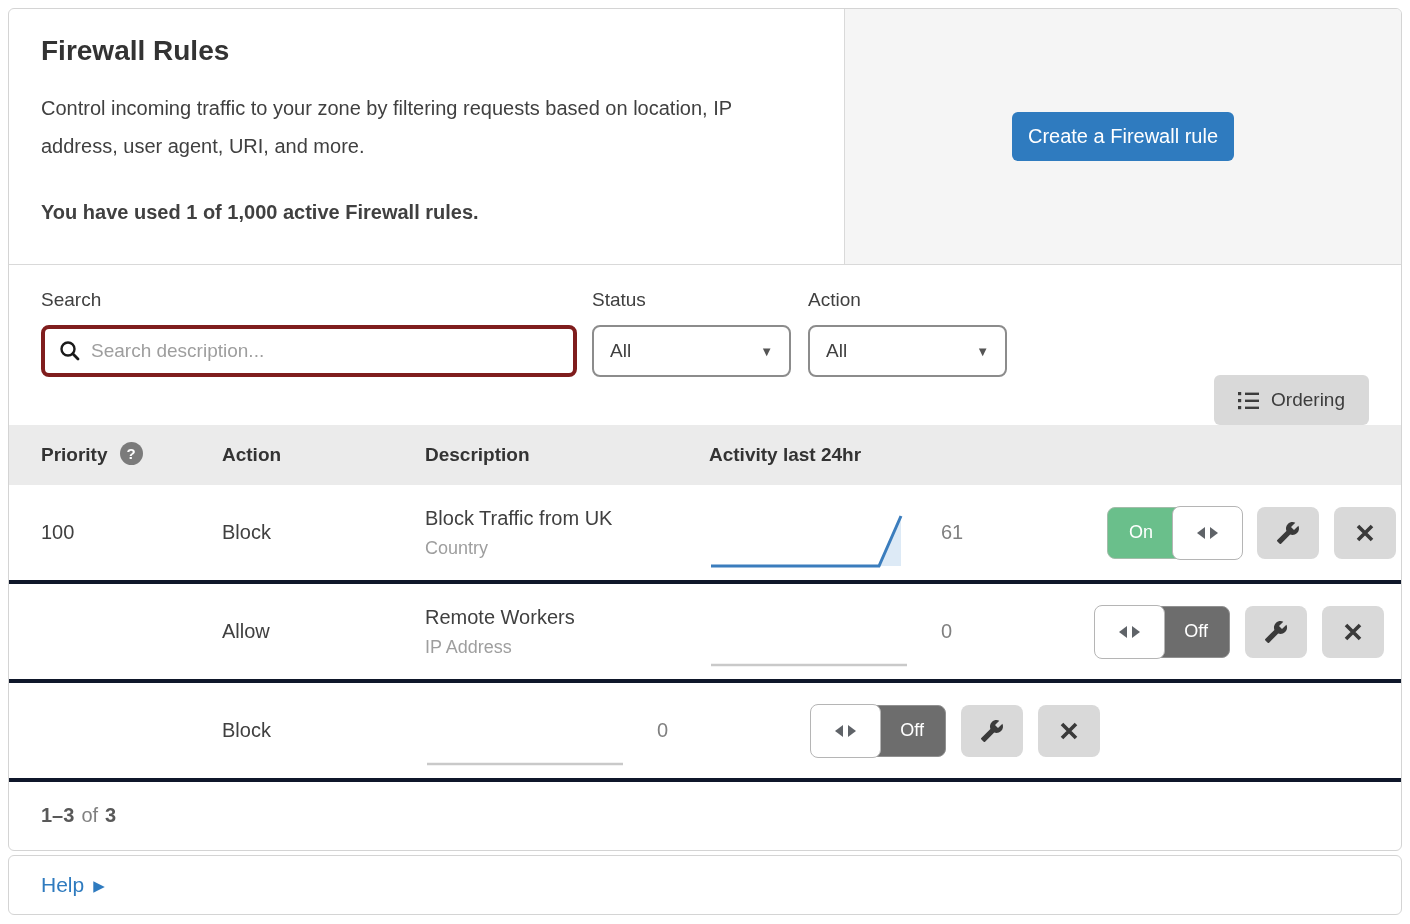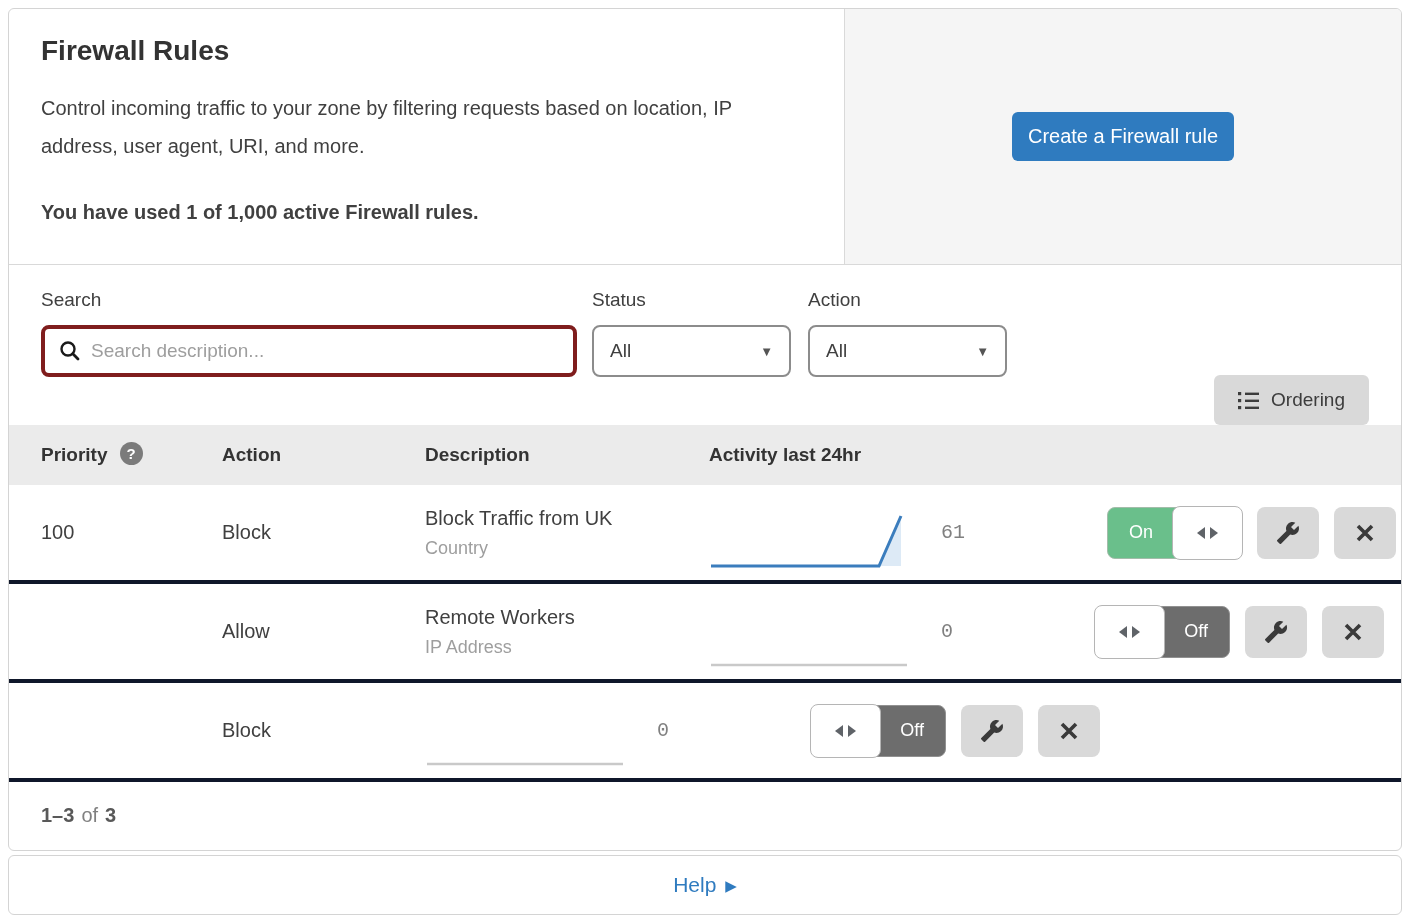--- a/index.html
+++ b/index.html
@@ -4,21 +4,21 @@
 <style>
   * { box-sizing: border-box; margin: 0; padding: 0; }
   html, body { width: 1410px; height: 924px; background: #fff;
     font-family: "Liberation Sans", sans-serif; color: #404040; }
   body { padding: 8px; }
 
   .card { width: 1394px; border: 1.5px solid #d4d4d4; border-radius: 6px;
     background: #fff; overflow: hidden; }
   .main-card { height: 843px; display: flex; flex-direction: column; }
   .help-card { height: 60px; margin-top: 4px; display: flex; align-items: center;
-    justify-content: center; padding: 0 32px; }
+    justify-content: flex-start; padding: 0 32px; }
 
   
   .header { display: flex; height: 256px; border-bottom: 1px solid #d9d9d9; }
   .header-left { flex: 0 0 835px; padding: 26px 40px 0 32px; }
   .header-right { flex: 1; background: #f5f5f5; border-left: 1px solid #d9d9d9;
     display: flex; align-items: center; justify-content: center; }
   .page-title { font-size: 28px; font-weight: 700; color: #333; margin-bottom: 22px; }
   .page-desc { font-size: 20px; line-height: 38px; color: #404040; margin-bottom: 36px; }
   .usage-line { font-size: 20px; font-weight: 700; color: #404040; }
   .create-btn { background: #2f7bbf; color: #fff; font-size: 20px; border: none;
@@ -60,21 +60,21 @@
 
   .trow { display: flex; align-items: center; height: 99px; padding-left: 32px;
     border-bottom: 4px solid #0f172a; font-size: 20px; color: #404040; }
   .trow:last-of-type { }
   .desc-title { font-size: 20px; color: #404040; margin-bottom: 8px; }
   .desc-sub { font-size: 18px; color: #9e9e9e; }
   .spark { width: 200px; height: 60px; margin-top: 14px; }
   .spark svg { display: none; }
   .spark.spike .spike-svg { display: block; }
   .spark.flat .flat-svg { display: block; }
-  .count { font-size: 20px; color: #808080; margin-left: 32px; font-family: Liberation Mono, monospace; }
+  .count { font-size: 20px; color: #808080; margin-left: 32px; }
 
   .controls { display: flex; align-items: center; gap: 15px; }
   .toggle { position: relative; width: 135px; height: 52px; border-radius: 8px;
     display: flex; cursor: pointer; }
   .toggle.on  { background: #6abf8b; border: 1px solid #a3bcaa; margin-left: 12px; }
   .toggle.off { background: #6d6d6d; border: 1px solid #919191; }
   .t-seg { width: 50%; display: flex; align-items: center; justify-content: center;
     color: #fff; font-size: 18px; }
   .t-knob { width: 54%; height: calc(100% + 4px); margin: -2px; background: #fff;
     border: 1.5px solid #b5b5b5; border-radius: 8px; display: flex;

